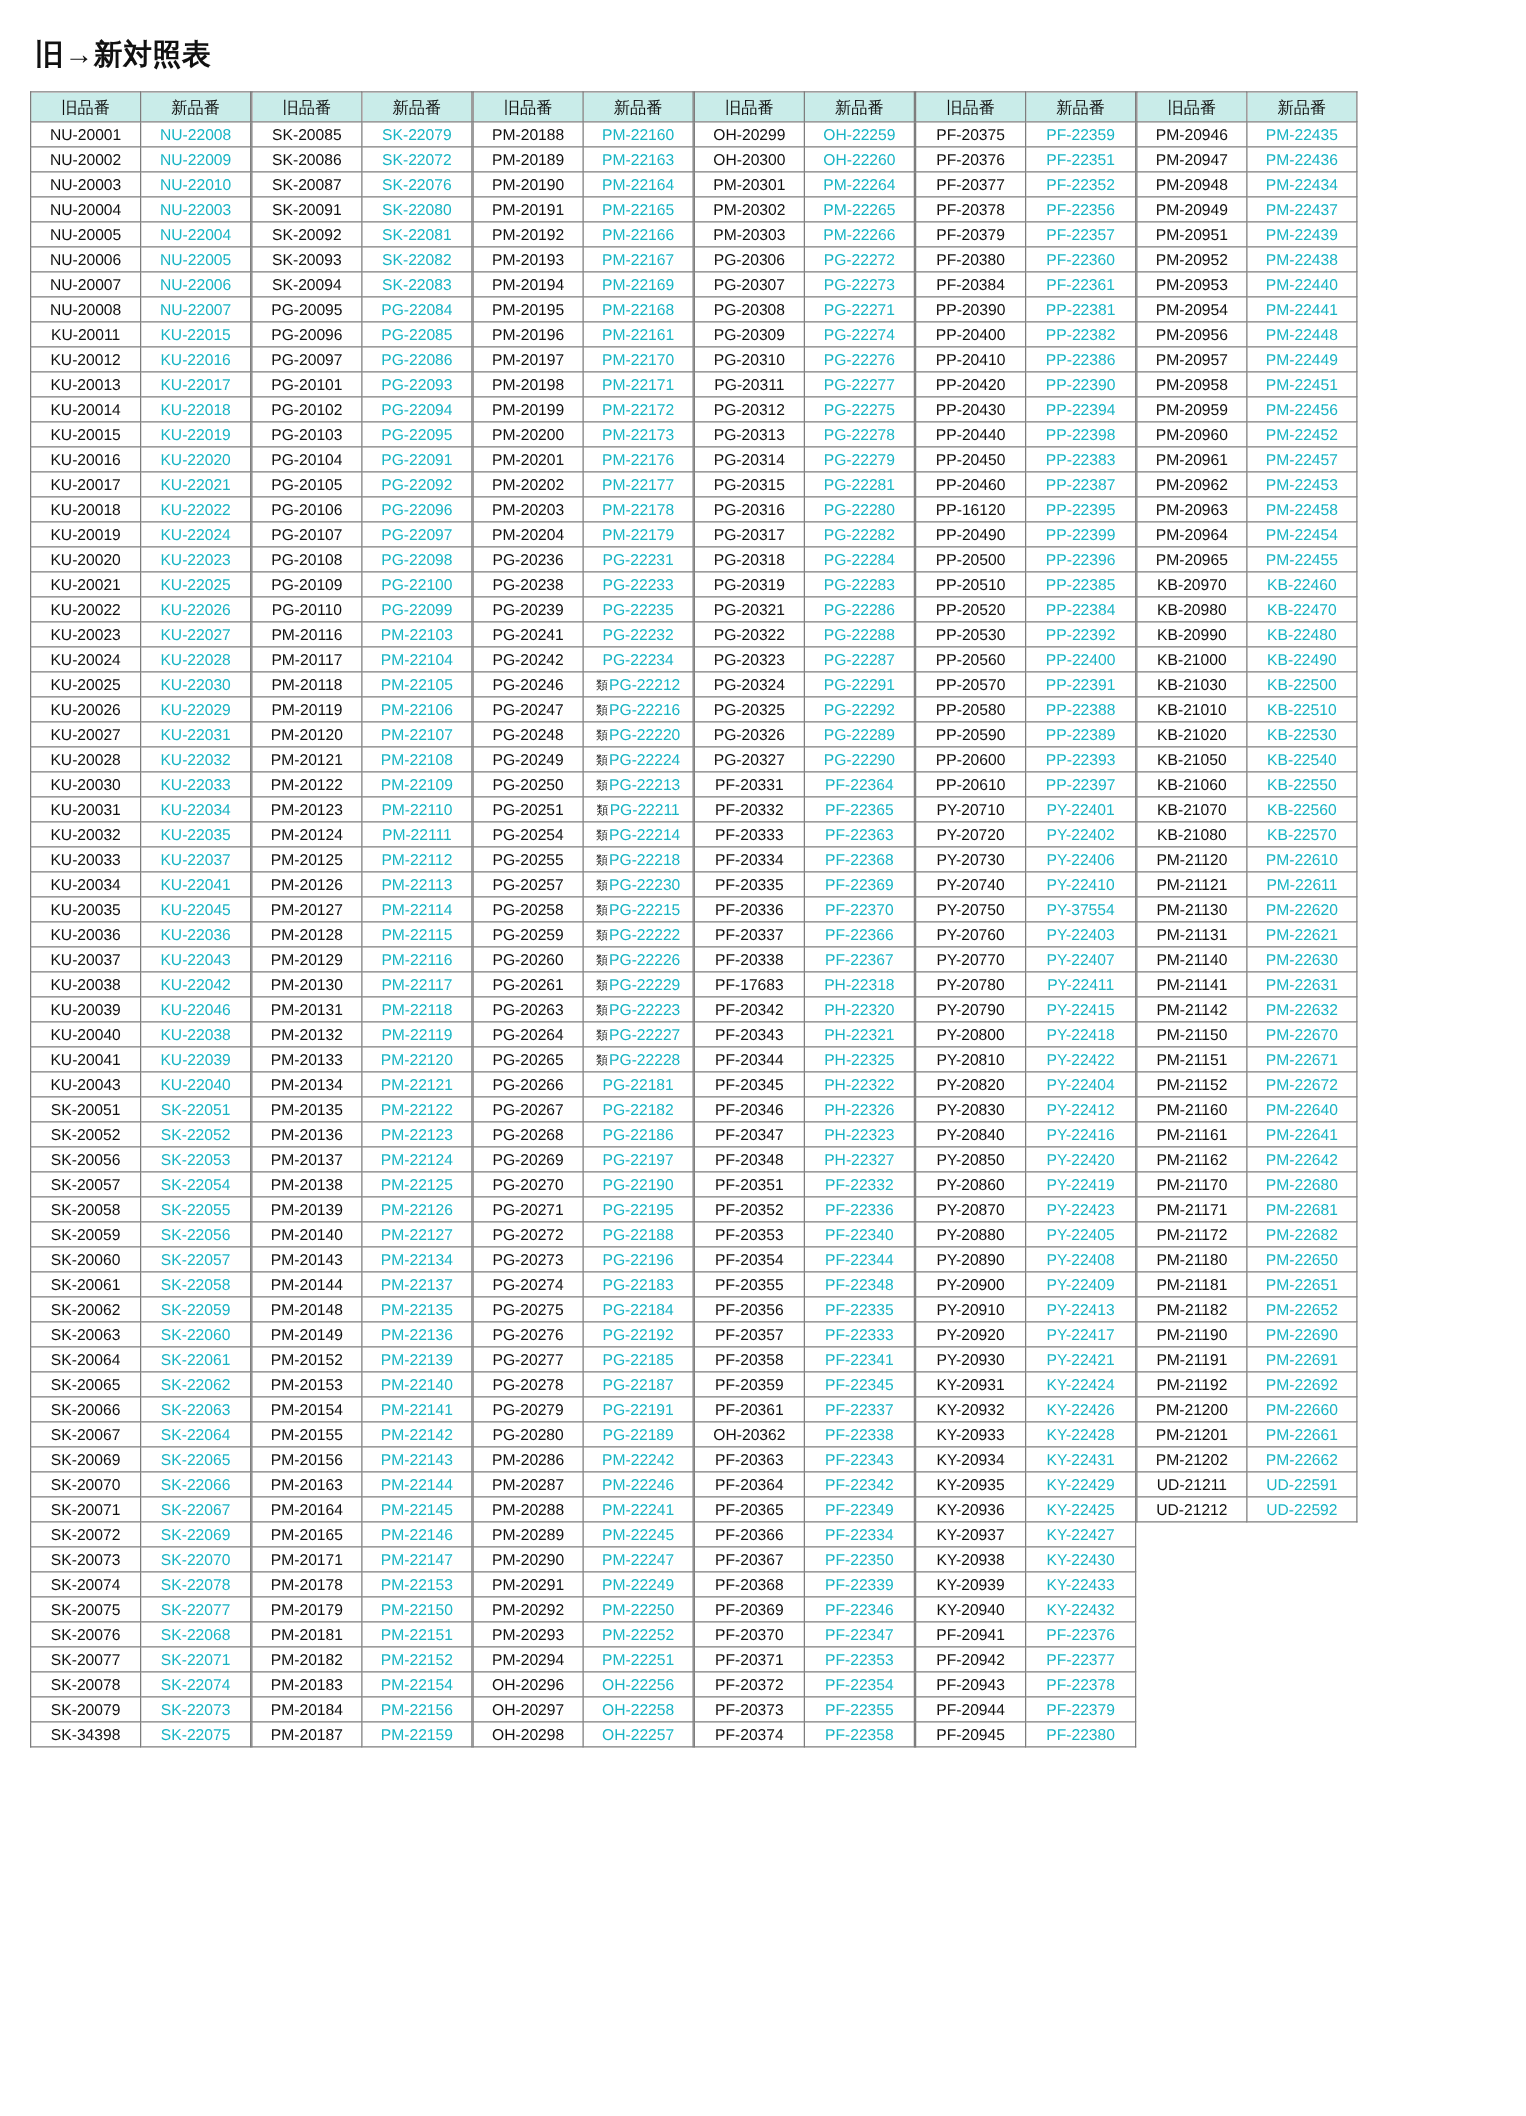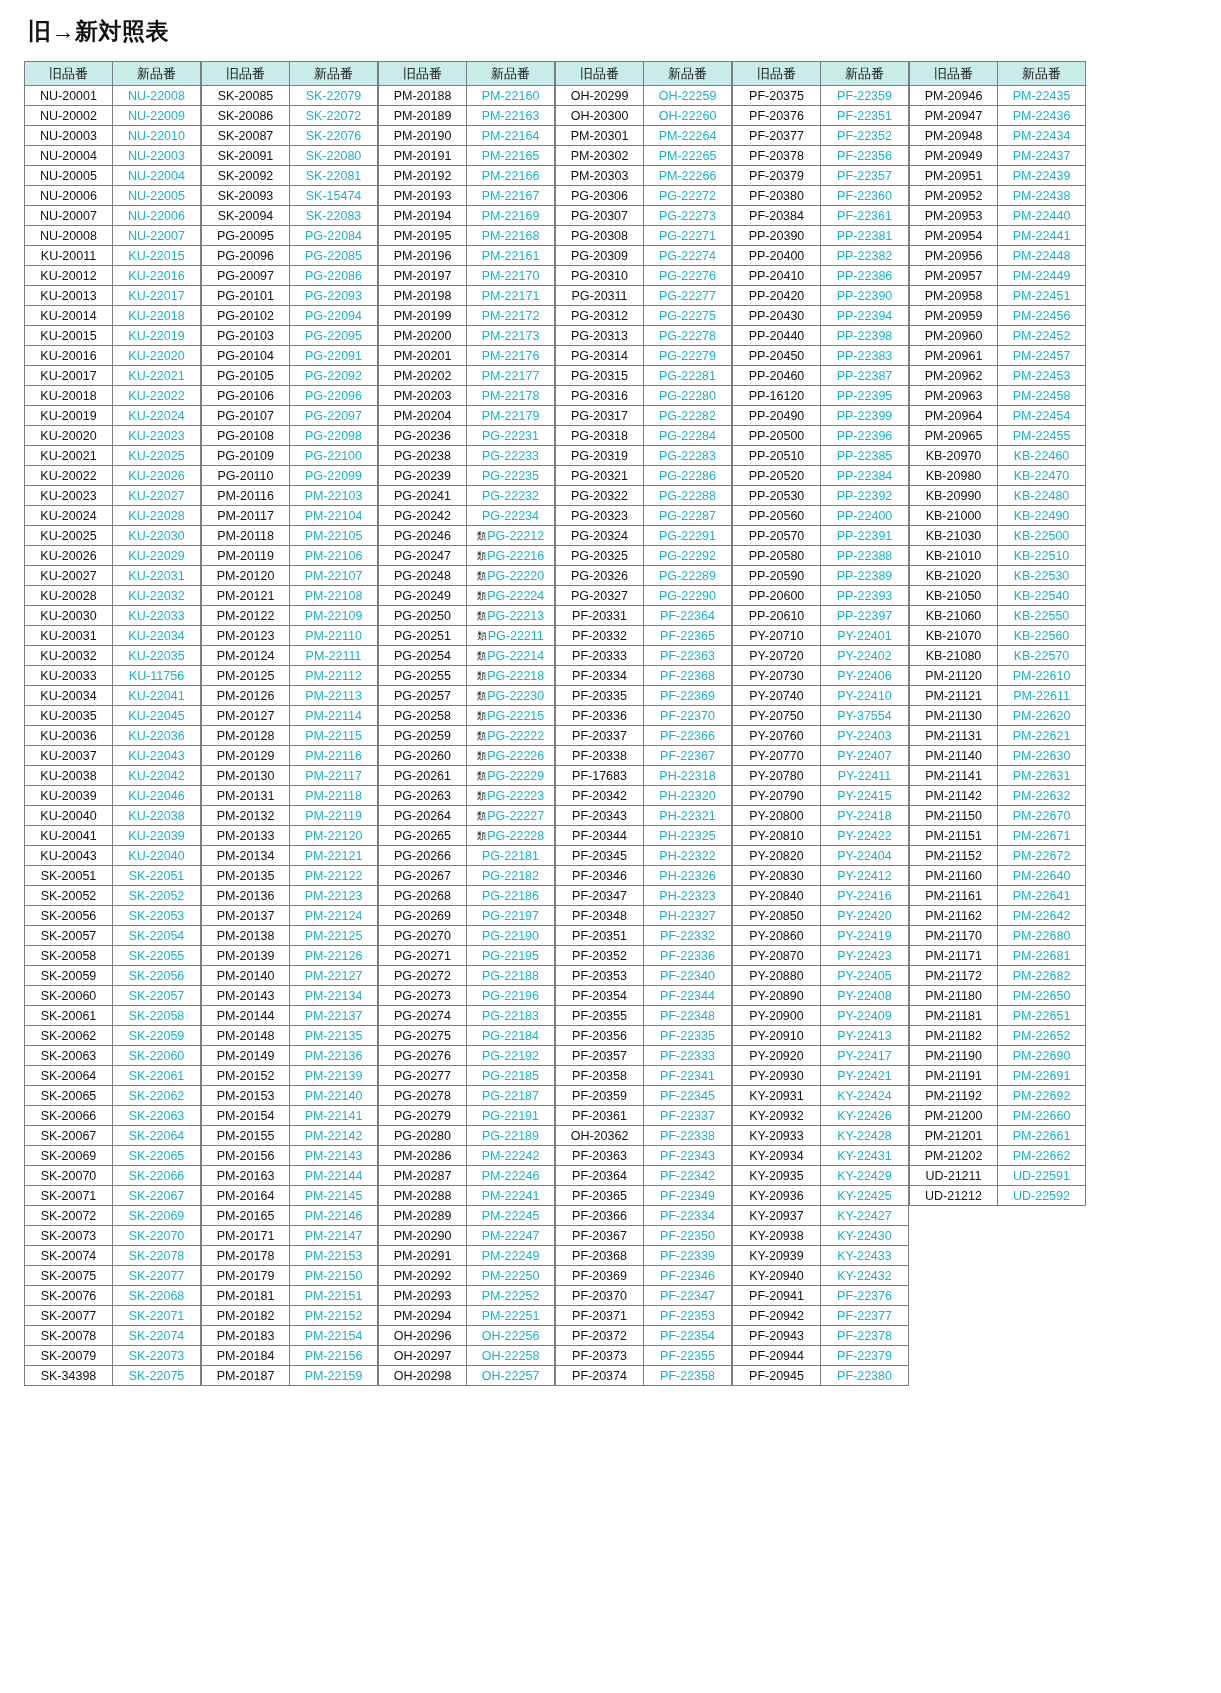--- a/index.html
+++ b/index.html
@@ -8,21 +8,21 @@
     background: #ffffff;
   }
   body {
     width: 1221px;
     min-height: 1693px;
     font-family: "Liberation Sans", sans-serif;
     color: #111111;
     position: relative;
   }
   .page {
-    padding: 16px 20px 8px 24px;
+    padding: 28px 20px 8px 24px;
     box-sizing: border-box;
     width: 1061px;
   }
   h1.title {
     font-size: 23px;
     font-weight: bold;
     margin: 0 0 14px 4px;
     letter-spacing: 0.5px;
     color: #111;
   }
@@ -212,21 +212,21 @@
             <tr>
               <td class="old">KU-20031</td>
               <td class="new">KU-22034</td>
             </tr>
             <tr>
               <td class="old">KU-20032</td>
               <td class="new">KU-22035</td>
             </tr>
             <tr>
               <td class="old">KU-20033</td>
-              <td class="new">KU-11756</td>
+              <td class="new">KU-22037</td>
             </tr>
             <tr>
               <td class="old">KU-20034</td>
               <td class="new">KU-22041</td>
             </tr>
             <tr>
               <td class="old">KU-20035</td>
               <td class="new">KU-22045</td>
             </tr>
             <tr>
@@ -388,21 +388,21 @@
             <tr>
               <td class="old">SK-20091</td>
               <td class="new">SK-22080</td>
             </tr>
             <tr>
               <td class="old">SK-20092</td>
               <td class="new">SK-22081</td>
             </tr>
             <tr>
               <td class="old">SK-20093</td>
-              <td class="new">SK-15474</td>
+              <td class="new">SK-22082</td>
             </tr>
             <tr>
               <td class="old">SK-20094</td>
               <td class="new">SK-22083</td>
             </tr>
             <tr>
               <td class="old">PG-20095</td>
               <td class="new">PG-22084</td>
             </tr>
             <tr>

